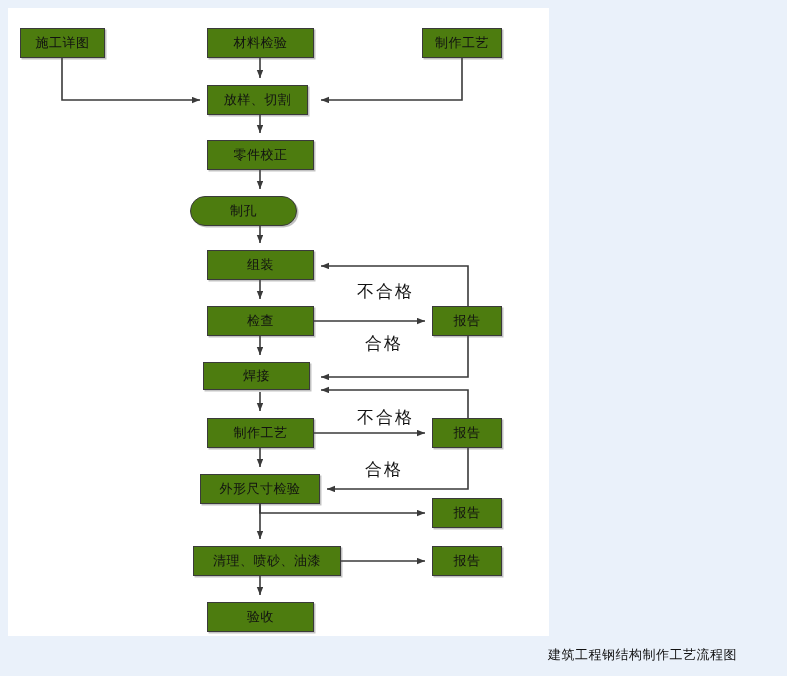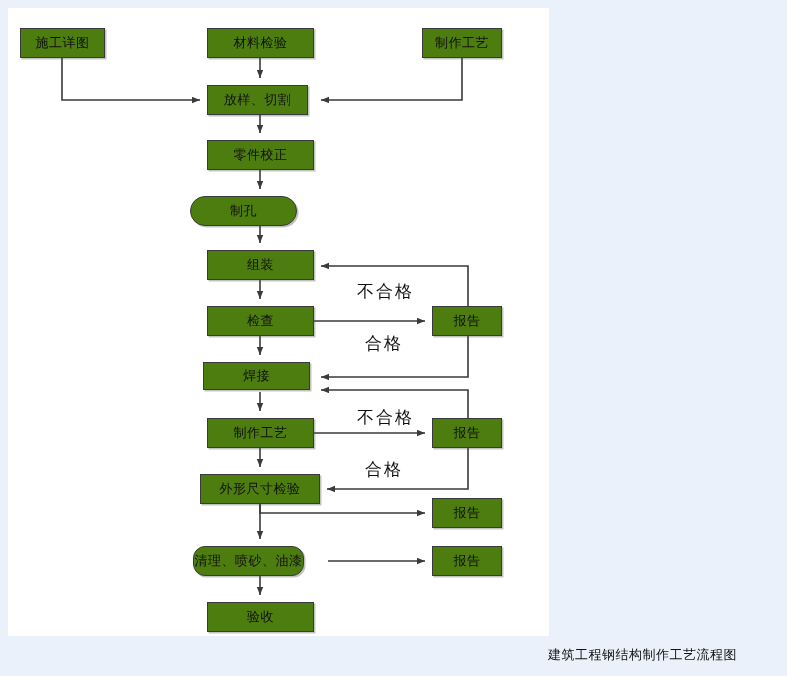--- a/index.html
+++ b/index.html
@@ -137,21 +137,21 @@
     </div>
     <div class="node" style="left: 432px; top: 418px; width: 70px; height: 30px;">
       <span>报告</span>
     </div>
     <div class="node" style="left: 200px; top: 474px; width: 120px; height: 30px;">
       <span>外形尺寸检验</span>
     </div>
     <div class="node" style="left: 432px; top: 498px; width: 70px; height: 30px;">
       <span>报告</span>
     </div>
-    <div class="node" style="left: 193px; top: 546px; width: 111px; height: 30px; border-radius: 12px;">
+    <div class="node" style="left: 193px; top: 546px; width: 148px; height: 30px;">
       <span>清理、喷砂、油漆</span>
     </div>
     <div class="node" style="left: 432px; top: 546px; width: 70px; height: 30px;">
       <span>报告</span>
     </div>
     <div class="node" style="left: 207px; top: 602px; width: 107px; height: 30px;">
       <span>验收</span>
     </div>
   </div>
 <div id="labels">

